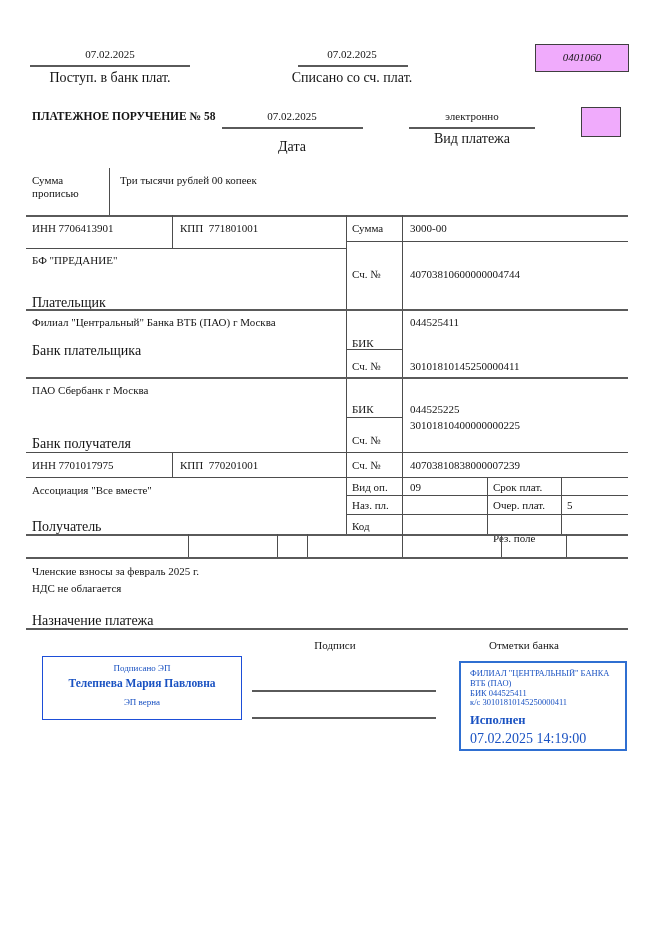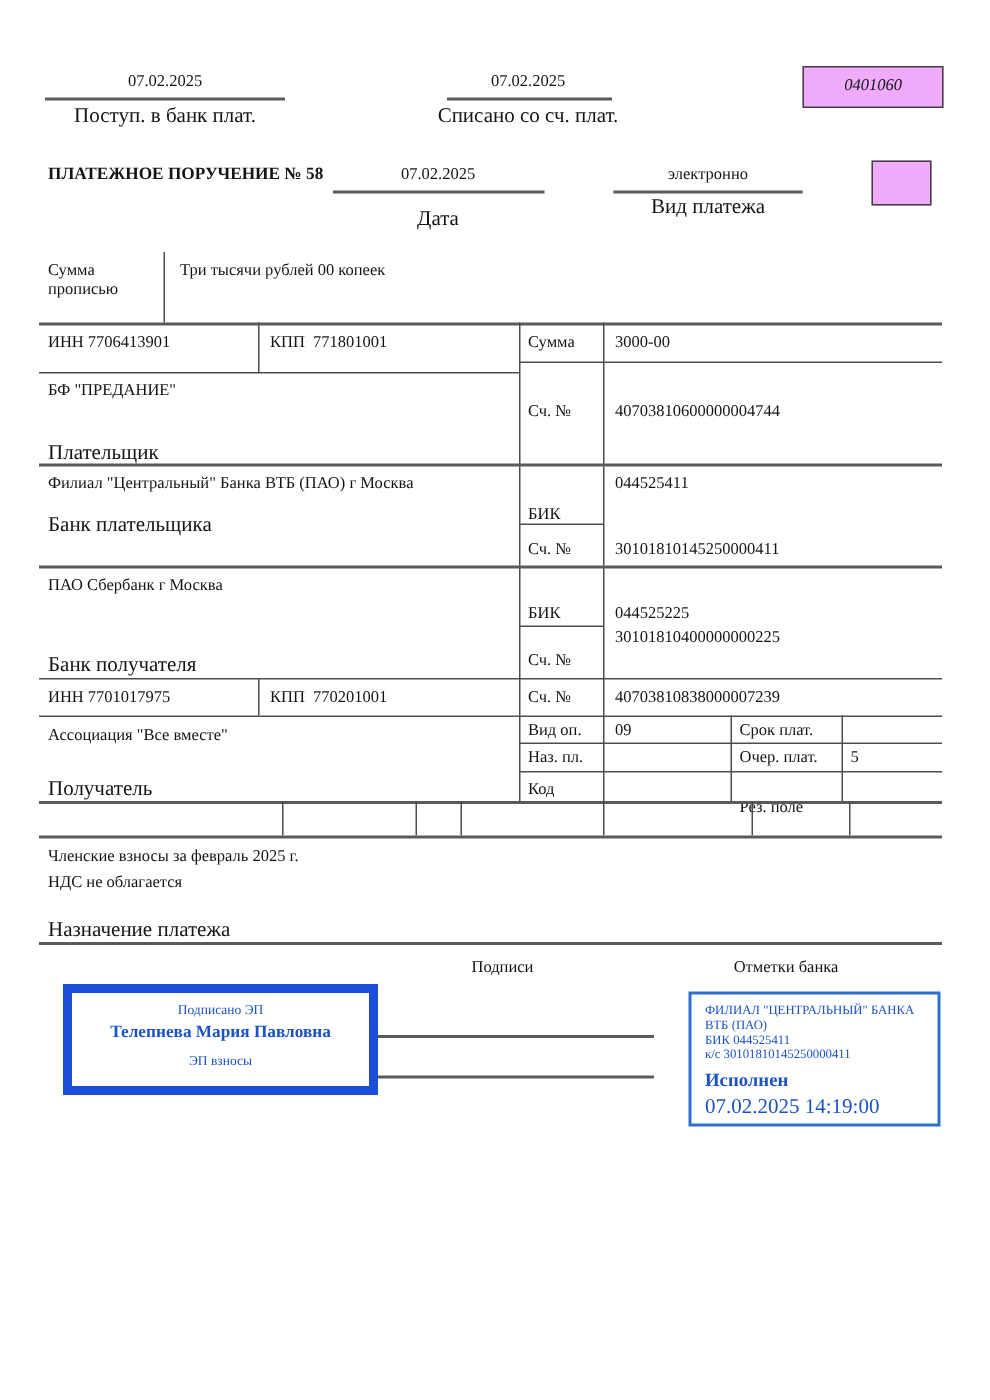--- a/index.html
+++ b/index.html
@@ -10,21 +10,21 @@
   }
   .t{position:absolute;white-space:pre;line-height:1.15;}
   .c{transform:translateX(-50%);}            
   .b{font-weight:bold;}
   .wrap{white-space:normal;}
   .hl{position:absolute;background:#4d4d4d;height:1px;}
   .hl2{position:absolute;background:#5a5a5a;height:2px;}
   .vl{position:absolute;background:#4d4d4d;width:1px;}
   .box{position:absolute;border:1px solid #3f3f3f;background:#f0abfc;font-style:italic;}
   .blue{color:#1a52c2;}
-  .stampL{position:absolute;border:6px solid #1d4ed8;}
+  .stampL{position:absolute;border:1px solid #1d4ed8;}
   .stampR{position:absolute;border:2px solid #2f6fd1;}
   .stampR .t{position:static;display:block;white-space:pre;}
   .s85{font-size:8.5px;}
   .s9{font-size:9px;}
   .s105{font-size:14px;}
   .s115{font-size:11.5px;}
   .s125{font-size:12.5px;}
 </style>
 </head>
 <body>
@@ -134,21 +134,21 @@
   <span class="t" style="left:32px;top:582px;">НДС не облагается</span>
   <span class="t s105" style="left:32px;top:613px;">Назначение платежа</span>
   <div class="hl2" style="left:26px;top:628px;width:602px;"></div>
 
   <span class="t c" style="left:335px;top:639px;">Подписи</span>
   <span class="t c" style="left:524px;top:639px;">Отметки банка</span>
 
   <div class="stampL" style="left:42px;top:656px;width:198px;height:62px;">
     <span class="t c blue s9" style="left:50%;top:6px;">Подписано ЭП</span>
     <span class="t c blue b s115" style="left:50%;top:20px;">Телепнева Мария Павловна</span>
-    <span class="t c blue s9" style="left:50%;top:40px;">ЭП взносы</span>
+    <span class="t c blue s9" style="left:50%;top:40px;">ЭП верна</span>
   </div>
 
   <div class="hl2" style="left:252px;top:690px;width:184px;"></div>
   <div class="hl2" style="left:252px;top:717px;width:184px;"></div>
 
   <div class="stampR" style="left:459px;top:661px;width:168px;height:90px;padding:6px 0 0 9px;box-sizing:border-box;">
     <span class="t blue s85">ФИЛИАЛ "ЦЕНТРАЛЬНЫЙ" БАНКА</span>
     <span class="t blue s85">ВТБ (ПАО)</span>
     <span class="t blue s85">БИК 044525411</span>
     <span class="t blue s85">к/с 30101810145250000411</span>

